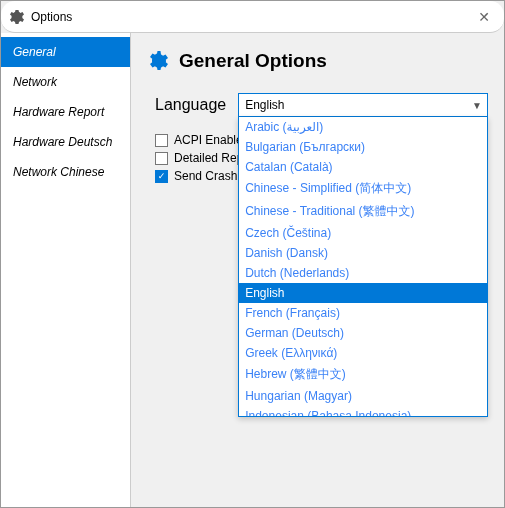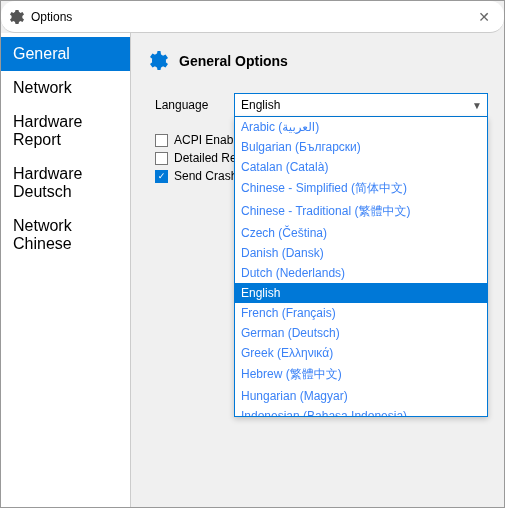--- a/index.html
+++ b/index.html
@@ -69,22 +69,23 @@
       background: #fff;
       border-right: 1px solid #ccc;
       display: flex;
       flex-direction: column;
       padding-top: 4px;
     }
     .sidebar-item {
       padding: 8px 12px;
       cursor: pointer;
       color: #000;
-      font-size: 16px;
+      font-size: 12px;
       user-select: none;
+      font-style: italic;
     }
     .sidebar-item.active {
       background: #0078d7;
       color: #fff;
     }
     .main {
       flex: 1;
       padding: 16px;
       overflow: auto;
       position: relative;
@@ -94,42 +95,41 @@
       align-items: center;
       gap: 8px;
       margin-bottom: 20px;
     }
     .gear-icon {
       width: 24px;
       height: 24px;
       color: #0078d7;
     }
     .section-title {
-      font-size: 14px;
+      font-size: 19px;
       font-weight: 600;
       color: #000;
     }
     .options-body {
       padding-left: 8px;
     }
     .language-row {
       display: flex;
       align-items: center;
       gap: 12px;
       margin-bottom: 16px;
     }
     .language-label {
-      font-size: 12px;
+      font-size: 16px;
       color: #000;
       min-width: 60px;
     }
     .language-select-wrapper {
       position: relative;
       flex: 1;
-      margin-left: 7px;
     }
     .language-display {
       width: 100%;
       padding: 4px 28px 4px 6px;
       border: 1px solid #0078d7;
       background: #fff;
       font-size: 12px;
       color: #000;
       cursor: pointer;
       display: flex;

